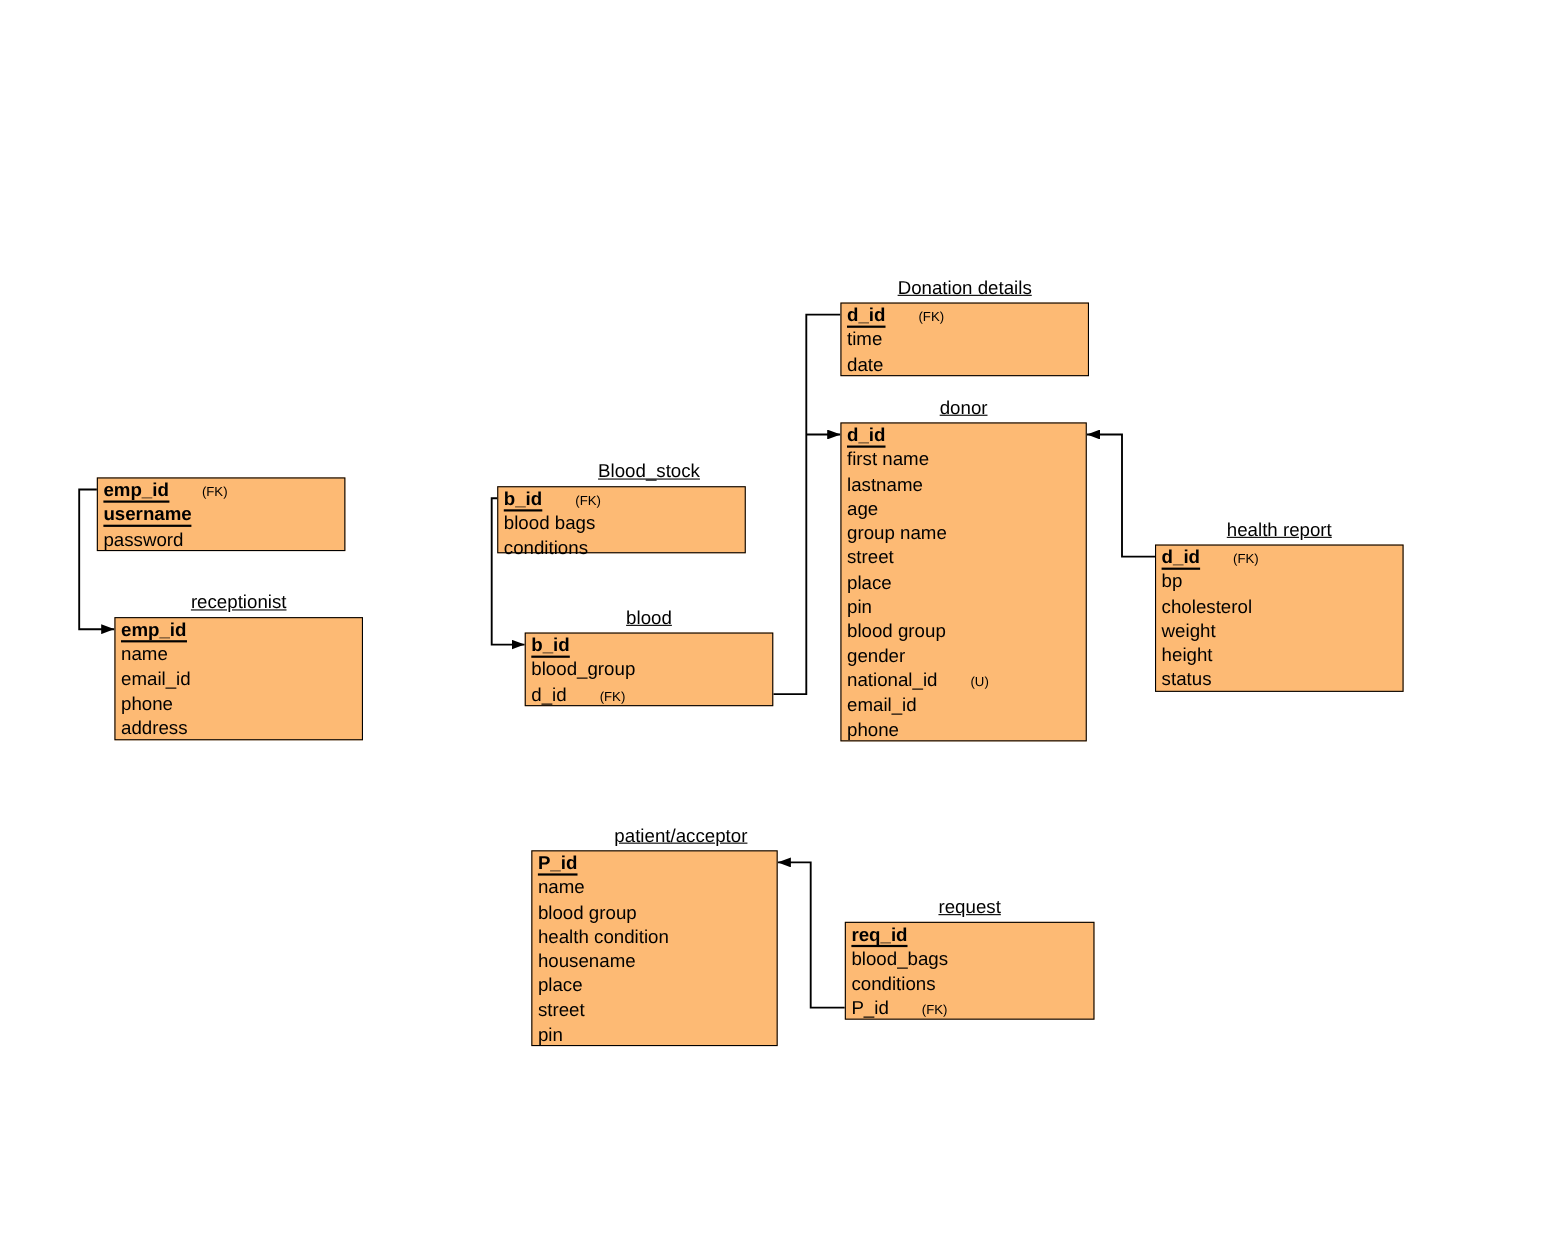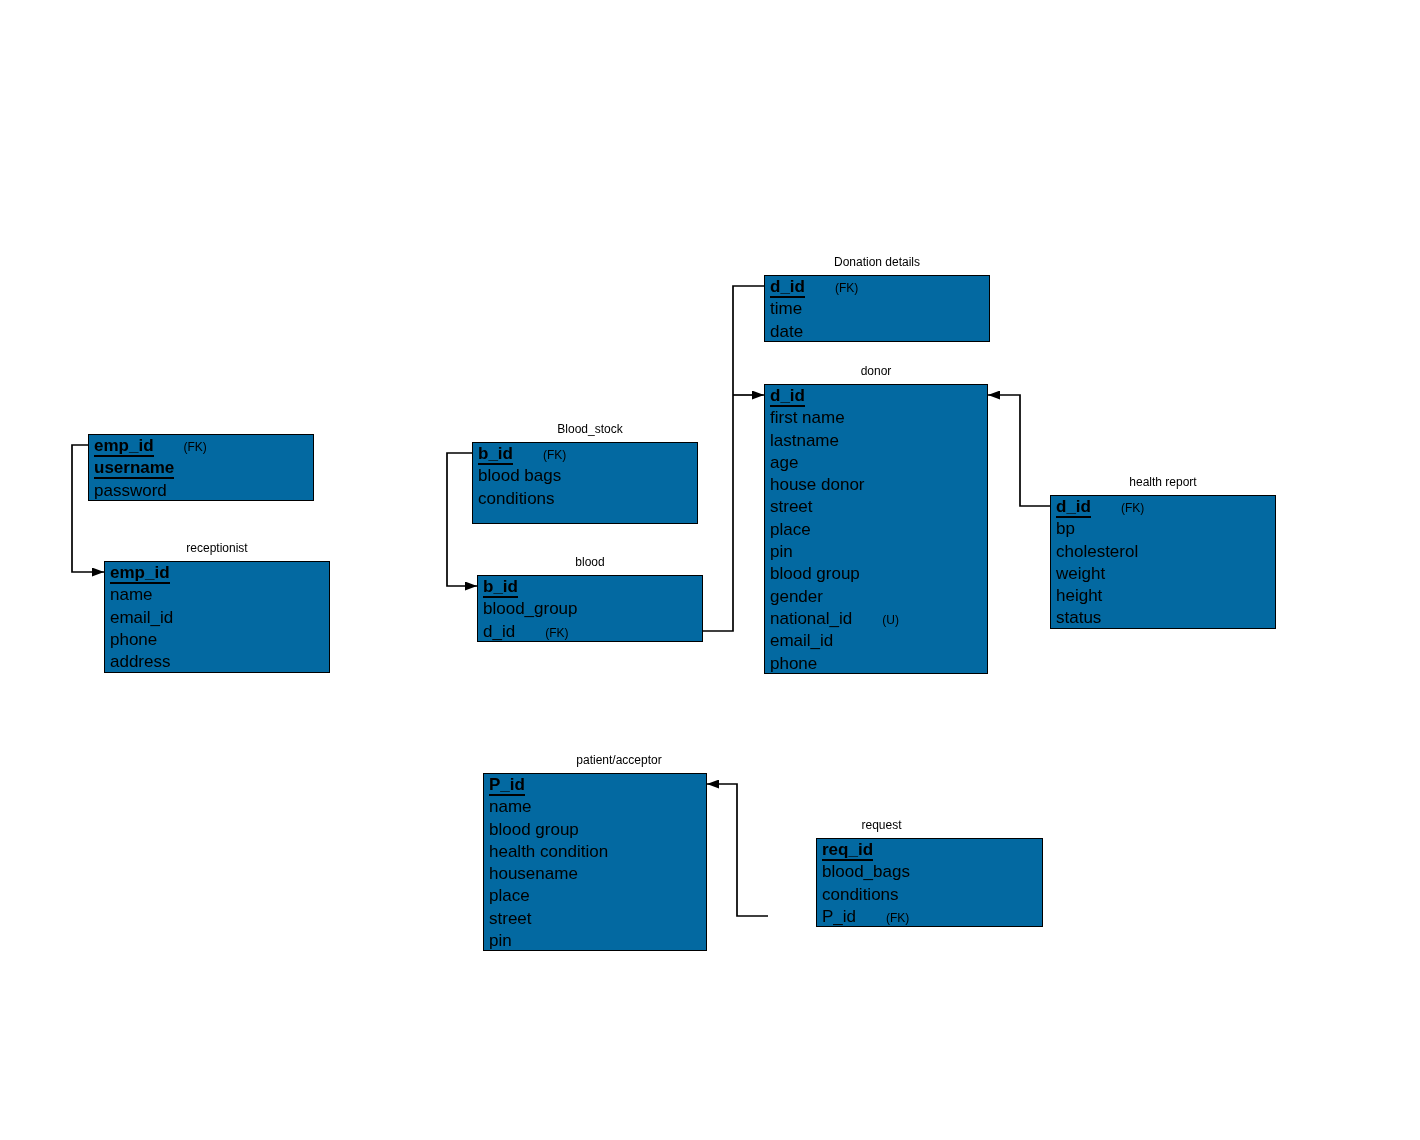--- a/index.html
+++ b/index.html
@@ -18,31 +18,32 @@
   }
   .connector-layer {
     position: absolute;
     left: 0;
     top: 0;
     width: 1420px;
     height: 1140px;
   }
   .entity {
     position: absolute;
-    background: #0369a1;
+    background: #fdba74;
     border: 1.7px solid #000000;
     box-sizing: border-box;
   }
   .entity-title {
     position: absolute;
     height: 22px;
     line-height: 22px;
     text-align: center;
-    font-size: 12px;
+    font-size: 17px;
     white-space: nowrap;
+    text-decoration: underline;
   }
   .attr {
     height: 22.3px;
     line-height: 22.3px;
     padding-left: 5px;
     font-size: 17px;
     white-space: nowrap;
   }
   .attr .attr-name.pk {
     font-weight: 700;
@@ -81,21 +82,21 @@
       </div>
       <div class="entity-title" style="left: 104px; top: 537px; width: 226px;">receptionist</div>
       <div class="entity" style="left: 104px; top: 561px; width: 226px; height: 111.5px;">
         <div class="attr"><span class="attr-name pk">emp_id</span></div>
         <div class="attr"><span class="attr-name">name</span></div>
         <div class="attr"><span class="attr-name">email_id</span></div>
         <div class="attr"><span class="attr-name">phone</span></div>
         <div class="attr"><span class="attr-name">address</span></div>
       </div>
       <div class="entity-title" style="left: 477px; top: 418px; width: 226px;">Blood_stock</div>
-      <div class="entity" style="left: 472px; top: 442px; width: 226px; height: 82px;">
+      <div class="entity" style="left: 452px; top: 442px; width: 226px; height: 61px;">
         <div class="attr"><span class="attr-name pk">b_id</span><span class="attr-tag">(FK)</span></div>
         <div class="attr"><span class="attr-name">blood bags</span></div>
         <div class="attr"><span class="attr-name">conditions</span></div>
       </div>
       <div class="entity-title" style="left: 477px; top: 551px; width: 226px;">blood</div>
       <div class="entity" style="left: 477px; top: 575px; width: 226px; height: 66.9px;">
         <div class="attr"><span class="attr-name pk">b_id</span></div>
         <div class="attr"><span class="attr-name">blood_group</span></div>
         <div class="attr"><span class="attr-name">d_id</span><span class="attr-tag">(FK)</span></div>
       </div>
@@ -104,21 +105,21 @@
         <div class="attr"><span class="attr-name pk">d_id</span><span class="attr-tag">(FK)</span></div>
         <div class="attr"><span class="attr-name">time</span></div>
         <div class="attr"><span class="attr-name">date</span></div>
       </div>
       <div class="entity-title" style="left: 764px; top: 360px; width: 224px;">donor</div>
       <div class="entity" style="left: 764px; top: 384px; width: 224px; height: 289.9px;">
         <div class="attr"><span class="attr-name pk">d_id</span></div>
         <div class="attr"><span class="attr-name">first name</span></div>
         <div class="attr"><span class="attr-name">lastname</span></div>
         <div class="attr"><span class="attr-name">age</span></div>
-        <div class="attr"><span class="attr-name">house donor</span></div>
+        <div class="attr"><span class="attr-name">group name</span></div>
         <div class="attr"><span class="attr-name">street</span></div>
         <div class="attr"><span class="attr-name">place</span></div>
         <div class="attr"><span class="attr-name">pin</span></div>
         <div class="attr"><span class="attr-name">blood group</span></div>
         <div class="attr"><span class="attr-name">gender</span></div>
         <div class="attr"><span class="attr-name">national_id</span><span class="attr-tag">(U)</span></div>
         <div class="attr"><span class="attr-name">email_id</span></div>
         <div class="attr"><span class="attr-name">phone</span></div>
       </div>
       <div class="entity-title" style="left: 1050px; top: 471px; width: 226px; text-align: center;">health report</div>
@@ -135,20 +136,20 @@
         <div class="attr"><span class="attr-name pk">P_id</span></div>
         <div class="attr"><span class="attr-name">name</span></div>
         <div class="attr"><span class="attr-name">blood group</span></div>
         <div class="attr"><span class="attr-name">health condition</span></div>
         <div class="attr"><span class="attr-name">housename</span></div>
         <div class="attr"><span class="attr-name">place</span></div>
         <div class="attr"><span class="attr-name">street</span></div>
         <div class="attr"><span class="attr-name">pin</span></div>
       </div>
       <div class="entity-title" style="left: 768px; top: 814px; width: 227px; text-align: center;">request</div>
-      <div class="entity" style="left: 768px; top: 838px; width: 227px; height: 89.2px; margin-left: 48px;">
+      <div class="entity" style="left: 768px; top: 838px; width: 227px; height: 89.2px;">
         <div class="attr"><span class="attr-name pk">req_id</span></div>
         <div class="attr"><span class="attr-name">blood_bags</span></div>
         <div class="attr"><span class="attr-name">conditions</span></div>
         <div class="attr"><span class="attr-name">P_id</span><span class="attr-tag">(FK)</span></div>
       </div>
     </div>
 </div>
 
 </body></html>

